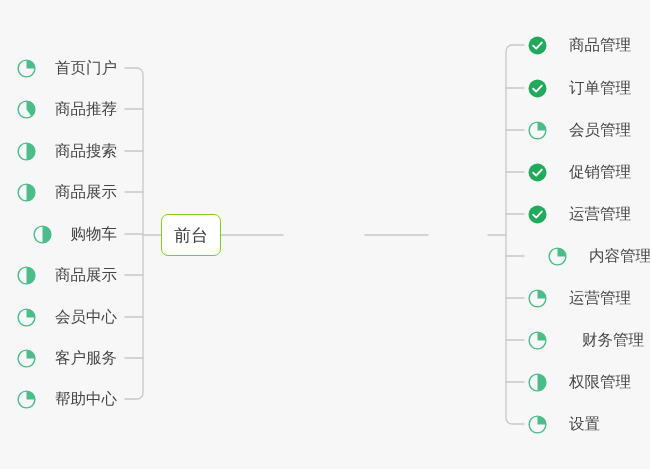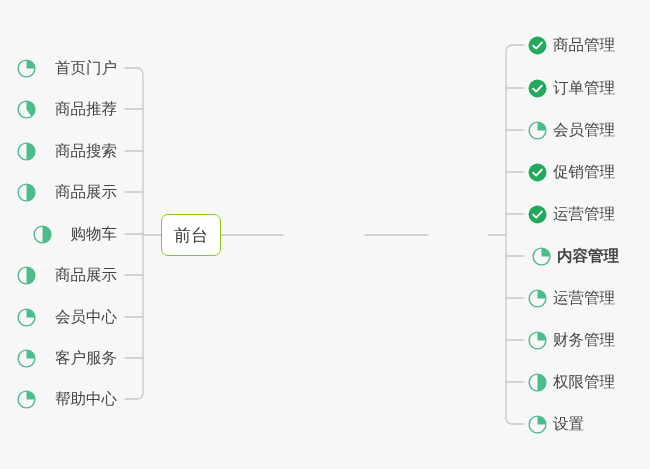--- a/index.html
+++ b/index.html
@@ -68,21 +68,21 @@
     flex-direction:row;
     justify-content:flex-start;
   }
   .leaf-label{
     font-size:15.5px;
     color:#444444;
     line-height:1;
     white-space:nowrap;
   }
   .leaf.left .leaf-label{ margin-left:19px; }
-  .leaf.right .leaf-label{ margin-left:6px; }
+  .leaf.right .leaf-label{ margin-left:22px; }
 
   
   .status-icon{
     width:19px;
     height:19px;
     flex:0 0 19px;
     display:block;
   }
 </style>
 </head>
@@ -238,39 +238,39 @@
       </div>
       <div class="leaf right" style="top: 201px; left: 528px;">
         <span style="display: flex;">
           <svg class="status-icon" viewBox="0 0 19 19" xmlns="http://www.w3.org/2000/svg">
     <circle cx="9.5" cy="9.5" r="9" fill="#21a95c"></circle>
     <path d="M 5.2 9.7 L 8.2 12.6 L 13.8 6.6" fill="none" stroke="#ffffff" stroke-width="1.9" stroke-linecap="round" stroke-linejoin="round"></path>
   </svg>
         </span>
         <span class="leaf-label">运营管理</span>
       </div>
-      <div class="leaf right" style="top: 243px; left: 532px; font-weight: bold;">
+      <div class="leaf right" style="top: 243px; left: 548px;">
         <span style="display: flex;">
           <svg class="status-icon" viewBox="0 0 19 19" xmlns="http://www.w3.org/2000/svg">
     <circle cx="9.5" cy="9.5" r="8.4" fill="none" stroke="#4cbd8a" stroke-width="1.4"></circle>
     <path d="M 9.5 9.5 L 9.5 1.0999999999999996 A 8.4 8.4 0 0 1 17.9 9.5 Z" fill="#4cbd8a"></path>
   </svg>
         </span>
         <span class="leaf-label">内容管理</span>
       </div>
       <div class="leaf right" style="top: 285px; left: 528px;">
         <span style="display: flex;">
           <svg class="status-icon" viewBox="0 0 19 19" xmlns="http://www.w3.org/2000/svg">
     <circle cx="9.5" cy="9.5" r="8.4" fill="none" stroke="#4cbd8a" stroke-width="1.4"></circle>
     <path d="M 9.5 9.5 L 9.5 1.0999999999999996 A 8.4 8.4 0 0 1 17.9 9.5 Z" fill="#4cbd8a"></path>
   </svg>
         </span>
         <span class="leaf-label">运营管理</span>
       </div>
-      <div class="leaf right" style="top: 327px; left: 528px;">
+      <div class="leaf right" style="top: 327px; left: 528px; gap: 13px;">
         <span style="display: flex;">
           <svg class="status-icon" viewBox="0 0 19 19" xmlns="http://www.w3.org/2000/svg">
     <circle cx="9.5" cy="9.5" r="8.4" fill="none" stroke="#4cbd8a" stroke-width="1.4"></circle>
     <path d="M 9.5 9.5 L 9.5 1.0999999999999996 A 8.4 8.4 0 0 1 17.9 9.5 Z" fill="#4cbd8a"></path>
   </svg>
         </span>
         <span class="leaf-label">财务管理</span>
       </div>
       <div class="leaf right" style="top: 369px; left: 528px;">
         <span style="display: flex;">

